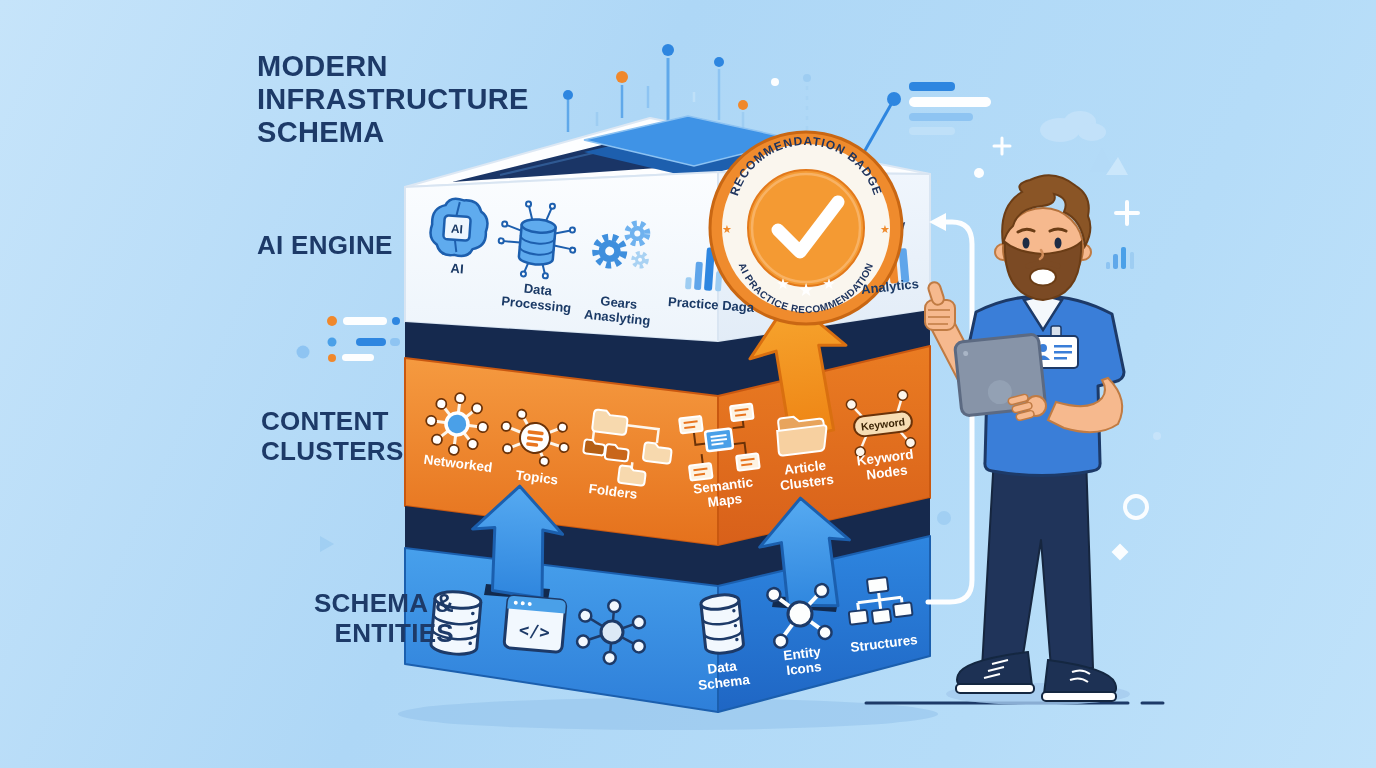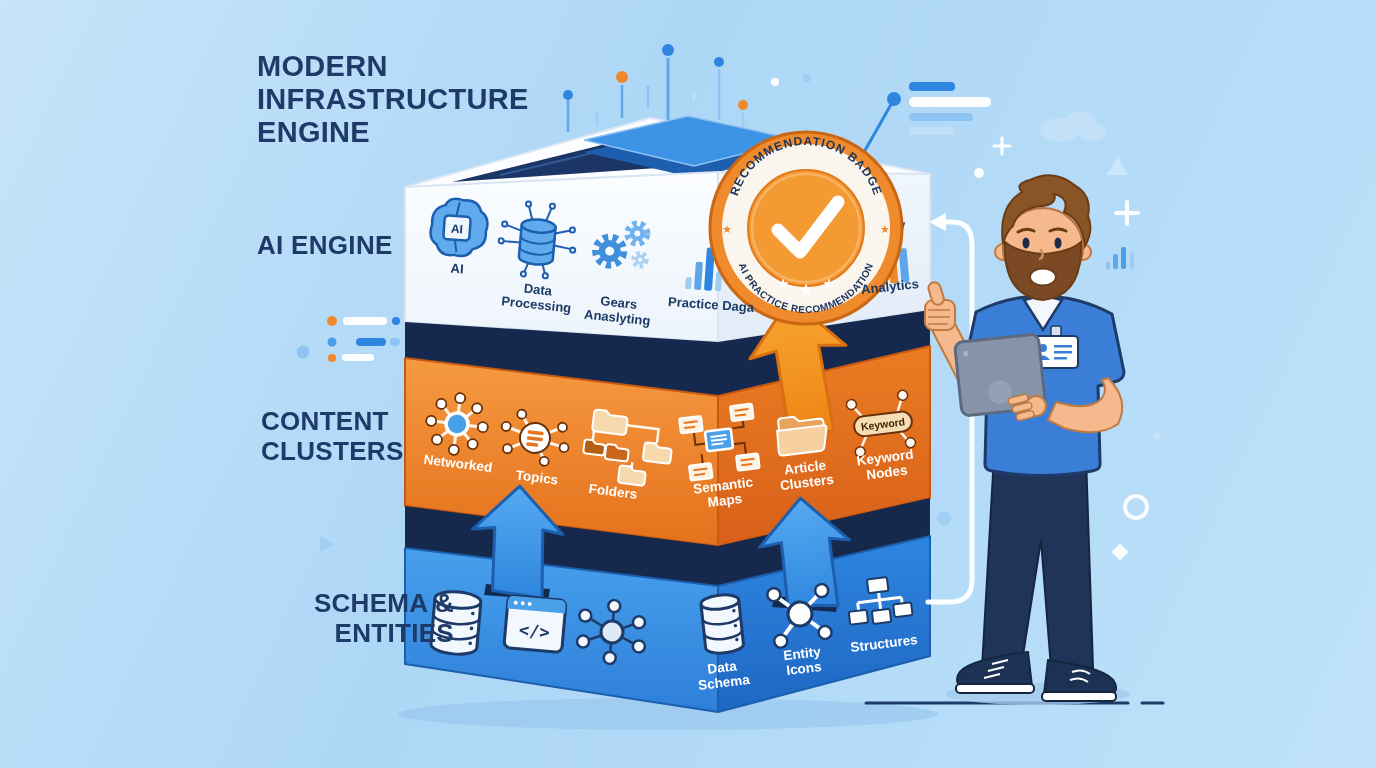--- a/index.html
+++ b/index.html
@@ -467,21 +467,21 @@
       <path d="M 1028 266 Q 1043 260 1058 266" stroke="#7b4a24" stroke-width="5" fill="none" stroke-linecap="round"></path>
       <path d="M 1003 244 Q 998 206 1022 192 Q 1014 184 1030 180 Q 1054 168 1076 186 Q 1092 196 1088 216 Q 1094 230 1085 246 Q 1082 220 1064 212 Q 1070 198 1054 194 Q 1058 204 1042 206 Q 1018 208 1013 226 Q 1006 232 1003 244 Z" fill="#8a5526" stroke="#6b3d16" stroke-width="2"></path>
       <path d="M 1018 232 q 8 -5 16 -1 M 1050 231 q 8 -4 16 0" stroke="#6b3d16" stroke-width="3" fill="none" stroke-linecap="round"></path>
       <ellipse cx="1026" cy="243" rx="3.5" ry="5.5" fill="#1d2b44"></ellipse>
       <ellipse cx="1058" cy="243" rx="3.5" ry="5.5" fill="#1d2b44"></ellipse>
       <path d="M 1041 250 q 4 6 -1 9" stroke="#d08c5a" stroke-width="2.5" fill="none" stroke-linecap="round"></path>
     </g>
   </g>
 </svg>
 
-<div class="page-title">MODERN INFRASTRUCTURE ENGINE</div>
+<div class="page-title">MODERN INFRASTRUCTURE SCHEMA</div>
 
 <div class="side-label" style="left:257px;top:231px;width:190px;">AI ENGINE</div>
 <div class="side-label" style="left:261px;top:407px;width:190px;">CONTENT CLUSTERS</div>
 <div class="side-label" style="left:254px;top:589px;width:200px;text-align:right;">SCHEMA &amp; ENTITIES</div>
 
 <div class="lbl lbl-navy" style="left:430px;top:262px;width:54px;transform:rotate(4deg);">AI</div>
 <div class="lbl lbl-navy" style="left:496px;top:283px;width:82px;transform:rotate(6deg);">Data Processing</div>
 <div class="lbl lbl-navy" style="left:574px;top:296px;width:88px;transform:rotate(6deg);">Gears Anaslyting</div>
 <div class="lbl lbl-navy" style="left:668px;top:298px;width:86px;transform:rotate(4deg);">Practice Daga</div>
 <div class="lbl lbl-navy" style="left:848px;top:280px;width:84px;transform:rotate(-6deg);">Analytics</div>

